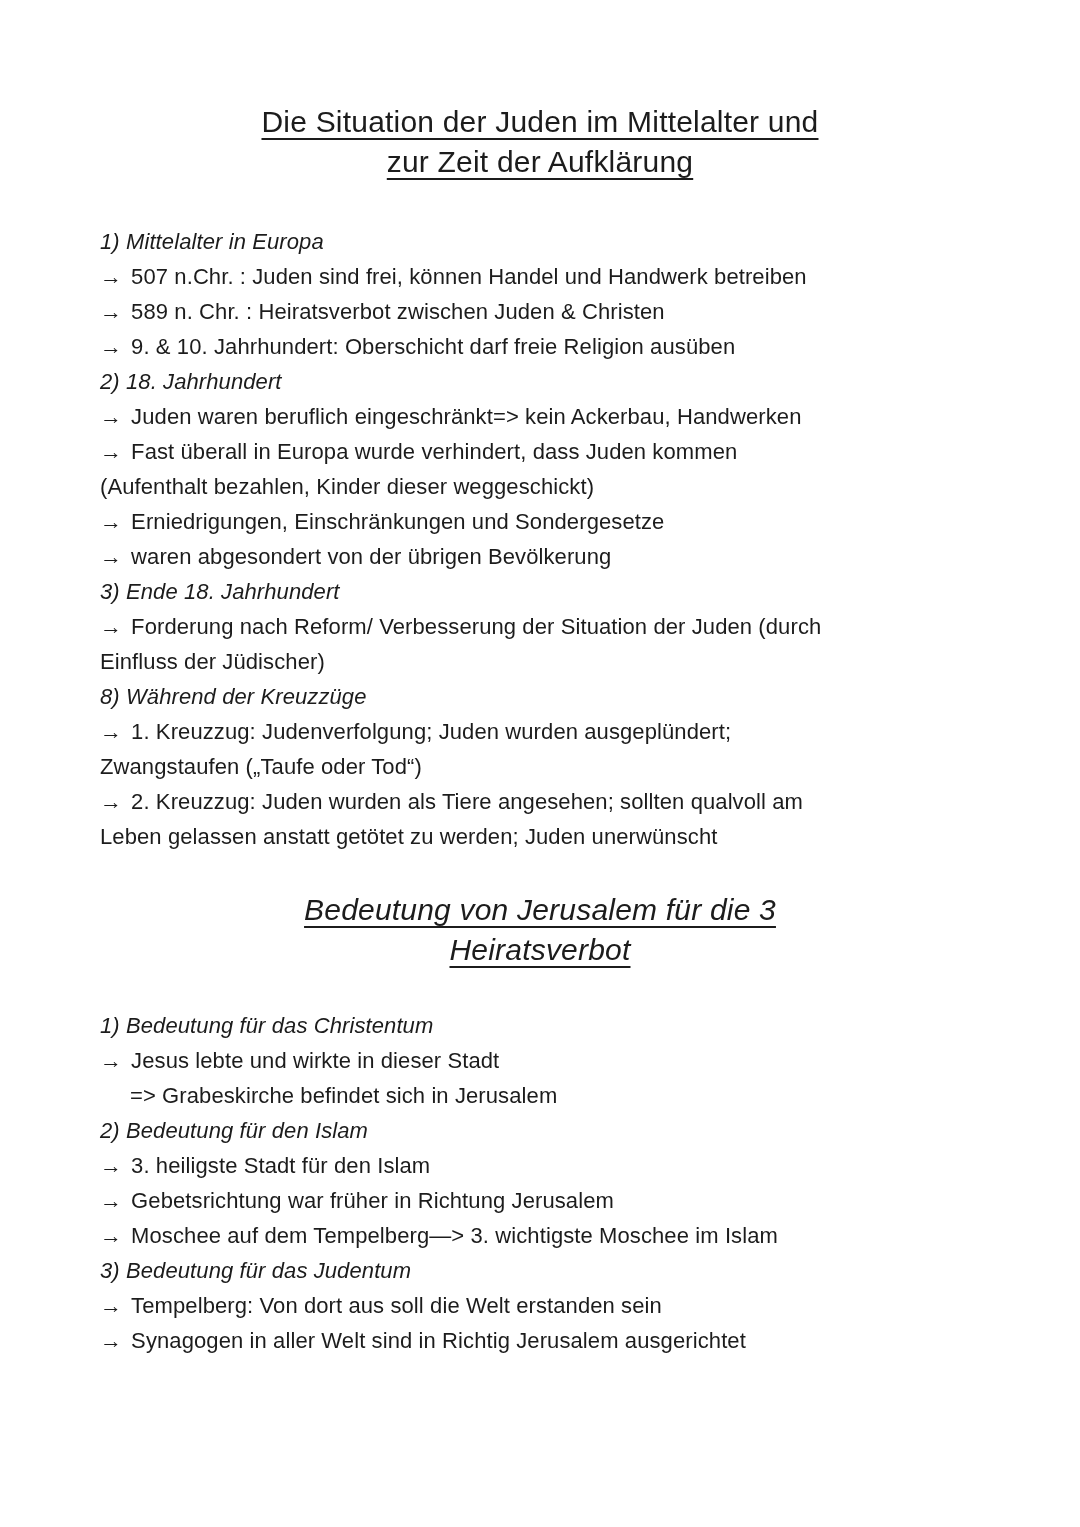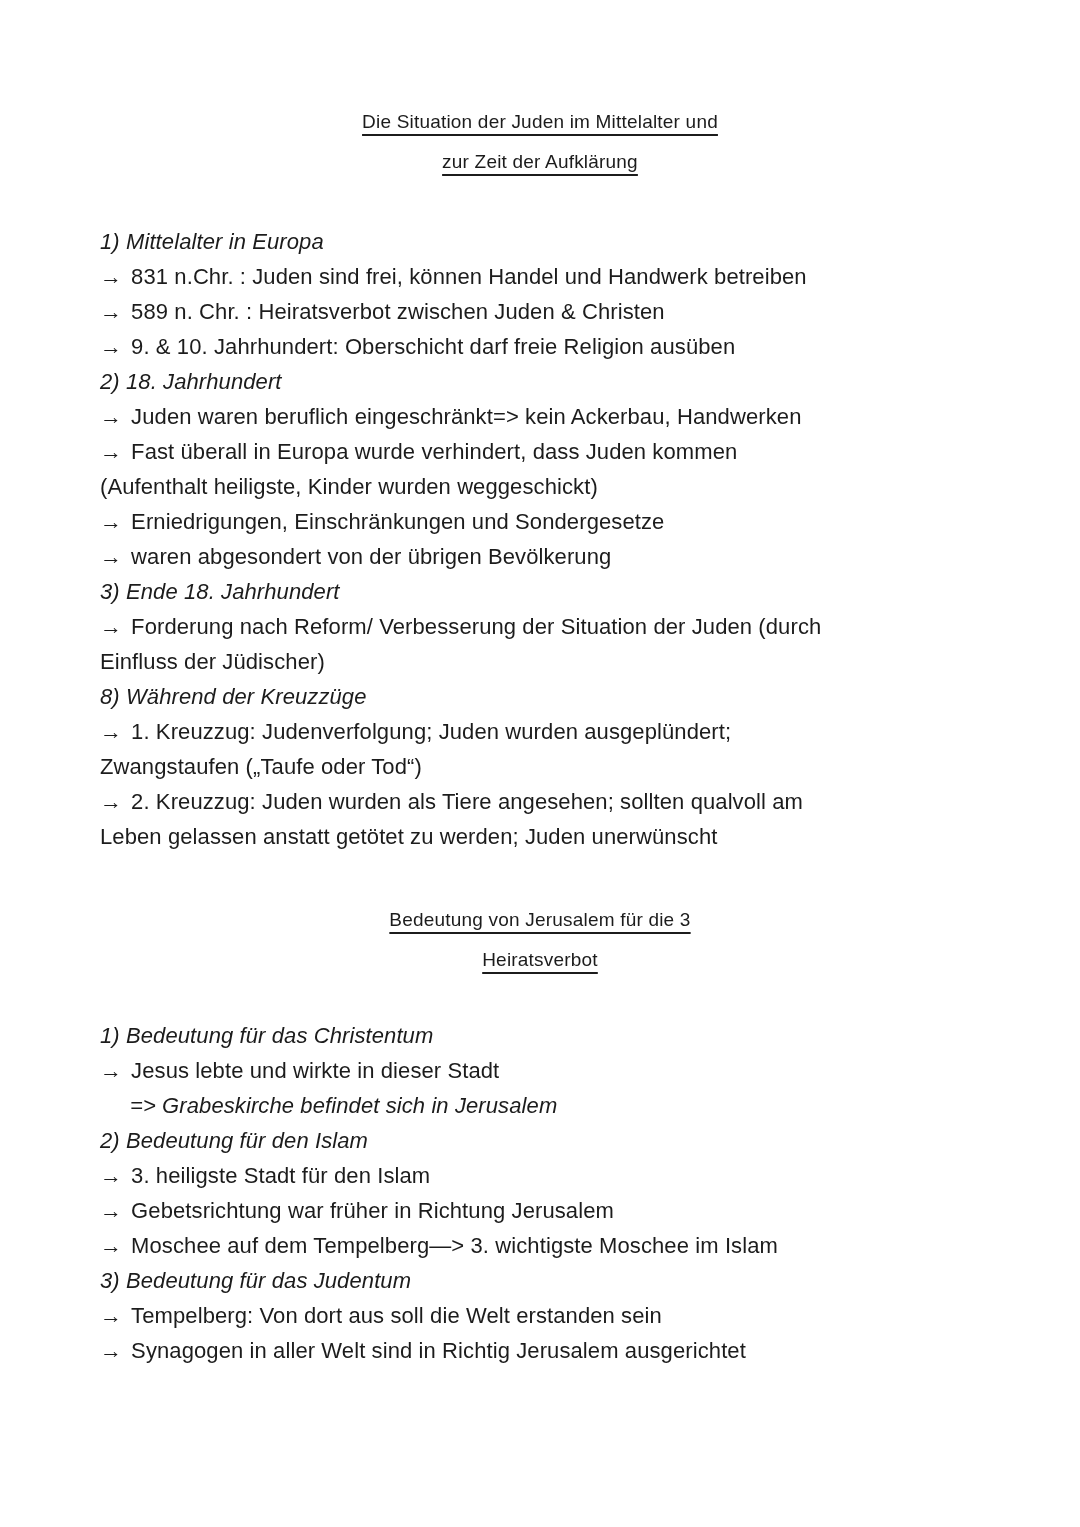--- a/index.html
+++ b/index.html
@@ -16,21 +16,21 @@
   }
   .page {
     box-sizing: border-box;
     width: 1080px;
     height: 1527px;
     padding: 102px 100px 0 100px;
     background: #ffffff;
   }
   .doc-title {
     text-align: center;
-    font-size: 19px;
+    font-size: 30px;
     line-height: 40px;
     letter-spacing: 0.2px;
     margin-bottom: 42px;
   }
   .doc-title .u {
     text-decoration: underline;
     text-decoration-thickness: 2px;
     text-underline-offset: 6px;
   }
   .section-body {
@@ -39,50 +39,50 @@
     letter-spacing: 0.1px;
   }
   .line {
     white-space: nowrap;
   }
   .line.heading {
     font-style: italic;
   }
   .line.indent {
     padding-left: 30px;
-    font-style: italic;
   }
   .marker {
     display: inline-block;
     margin-right: 9px;
   }
   .section-2-title {
-    margin-top: 46px;
+    margin-top: 36px;
     margin-bottom: 38px;
+    font-style: italic;
   }
 </style>
 </head>
 <body>
 
 <div class="page">
 
   <div class="doc-title">
     <div><span class="u">Die Situation der Juden im Mittelalter und</span></div>
     <div><span class="u">zur Zeit der Aufklärung</span></div>
   </div>
 
   <div class="section-body">
     <div class="line heading">1) Mittelalter in Europa</div>
-    <div class="line"><span class="marker">→</span><span>831 n.Chr. : Juden sind frei, können Handel und Handwerk betreiben</span></div>
+    <div class="line"><span class="marker">→</span><span>507 n.Chr. : Juden sind frei, können Handel und Handwerk betreiben</span></div>
     <div class="line"><span class="marker">→</span><span>589 n. Chr. : Heiratsverbot zwischen Juden &amp; Christen</span></div>
     <div class="line"><span class="marker">→</span><span>9. &amp; 10. Jahrhundert: Oberschicht darf freie Religion ausüben</span></div>
     <div class="line heading">2) 18. Jahrhundert</div>
     <div class="line"><span class="marker">→</span><span>Juden waren beruflich eingeschränkt=&gt; kein Ackerbau, Handwerken</span></div>
     <div class="line"><span class="marker">→</span><span>Fast überall in Europa wurde verhindert, dass Juden kommen</span></div>
-    <div class="line">(Aufenthalt heiligste, Kinder wurden weggeschickt)</div>
+    <div class="line">(Aufenthalt bezahlen, Kinder dieser weggeschickt)</div>
     <div class="line"><span class="marker">→</span><span>Erniedrigungen, Einschränkungen und Sondergesetze</span></div>
     <div class="line"><span class="marker">→</span><span>waren abgesondert von der übrigen Bevölkerung</span></div>
     <div class="line heading">3) Ende 18. Jahrhundert</div>
     <div class="line"><span class="marker">→</span><span>Forderung nach Reform/ Verbesserung der Situation der Juden (durch</span></div>
     <div class="line">Einfluss der Jüdischer)</div>
     <div class="line heading">8) Während der Kreuzzüge</div>
     <div class="line"><span class="marker">→</span><span>1. Kreuzzug: Judenverfolgung; Juden wurden ausgeplündert;</span></div>
     <div class="line">Zwangstaufen („Taufe oder Tod“)</div>
     <div class="line"><span class="marker">→</span><span>2. Kreuzzug: Juden wurden als Tiere angesehen; sollten qualvoll am</span></div>
     <div class="line">Leben gelassen anstatt getötet zu werden; Juden unerwünscht</div>

